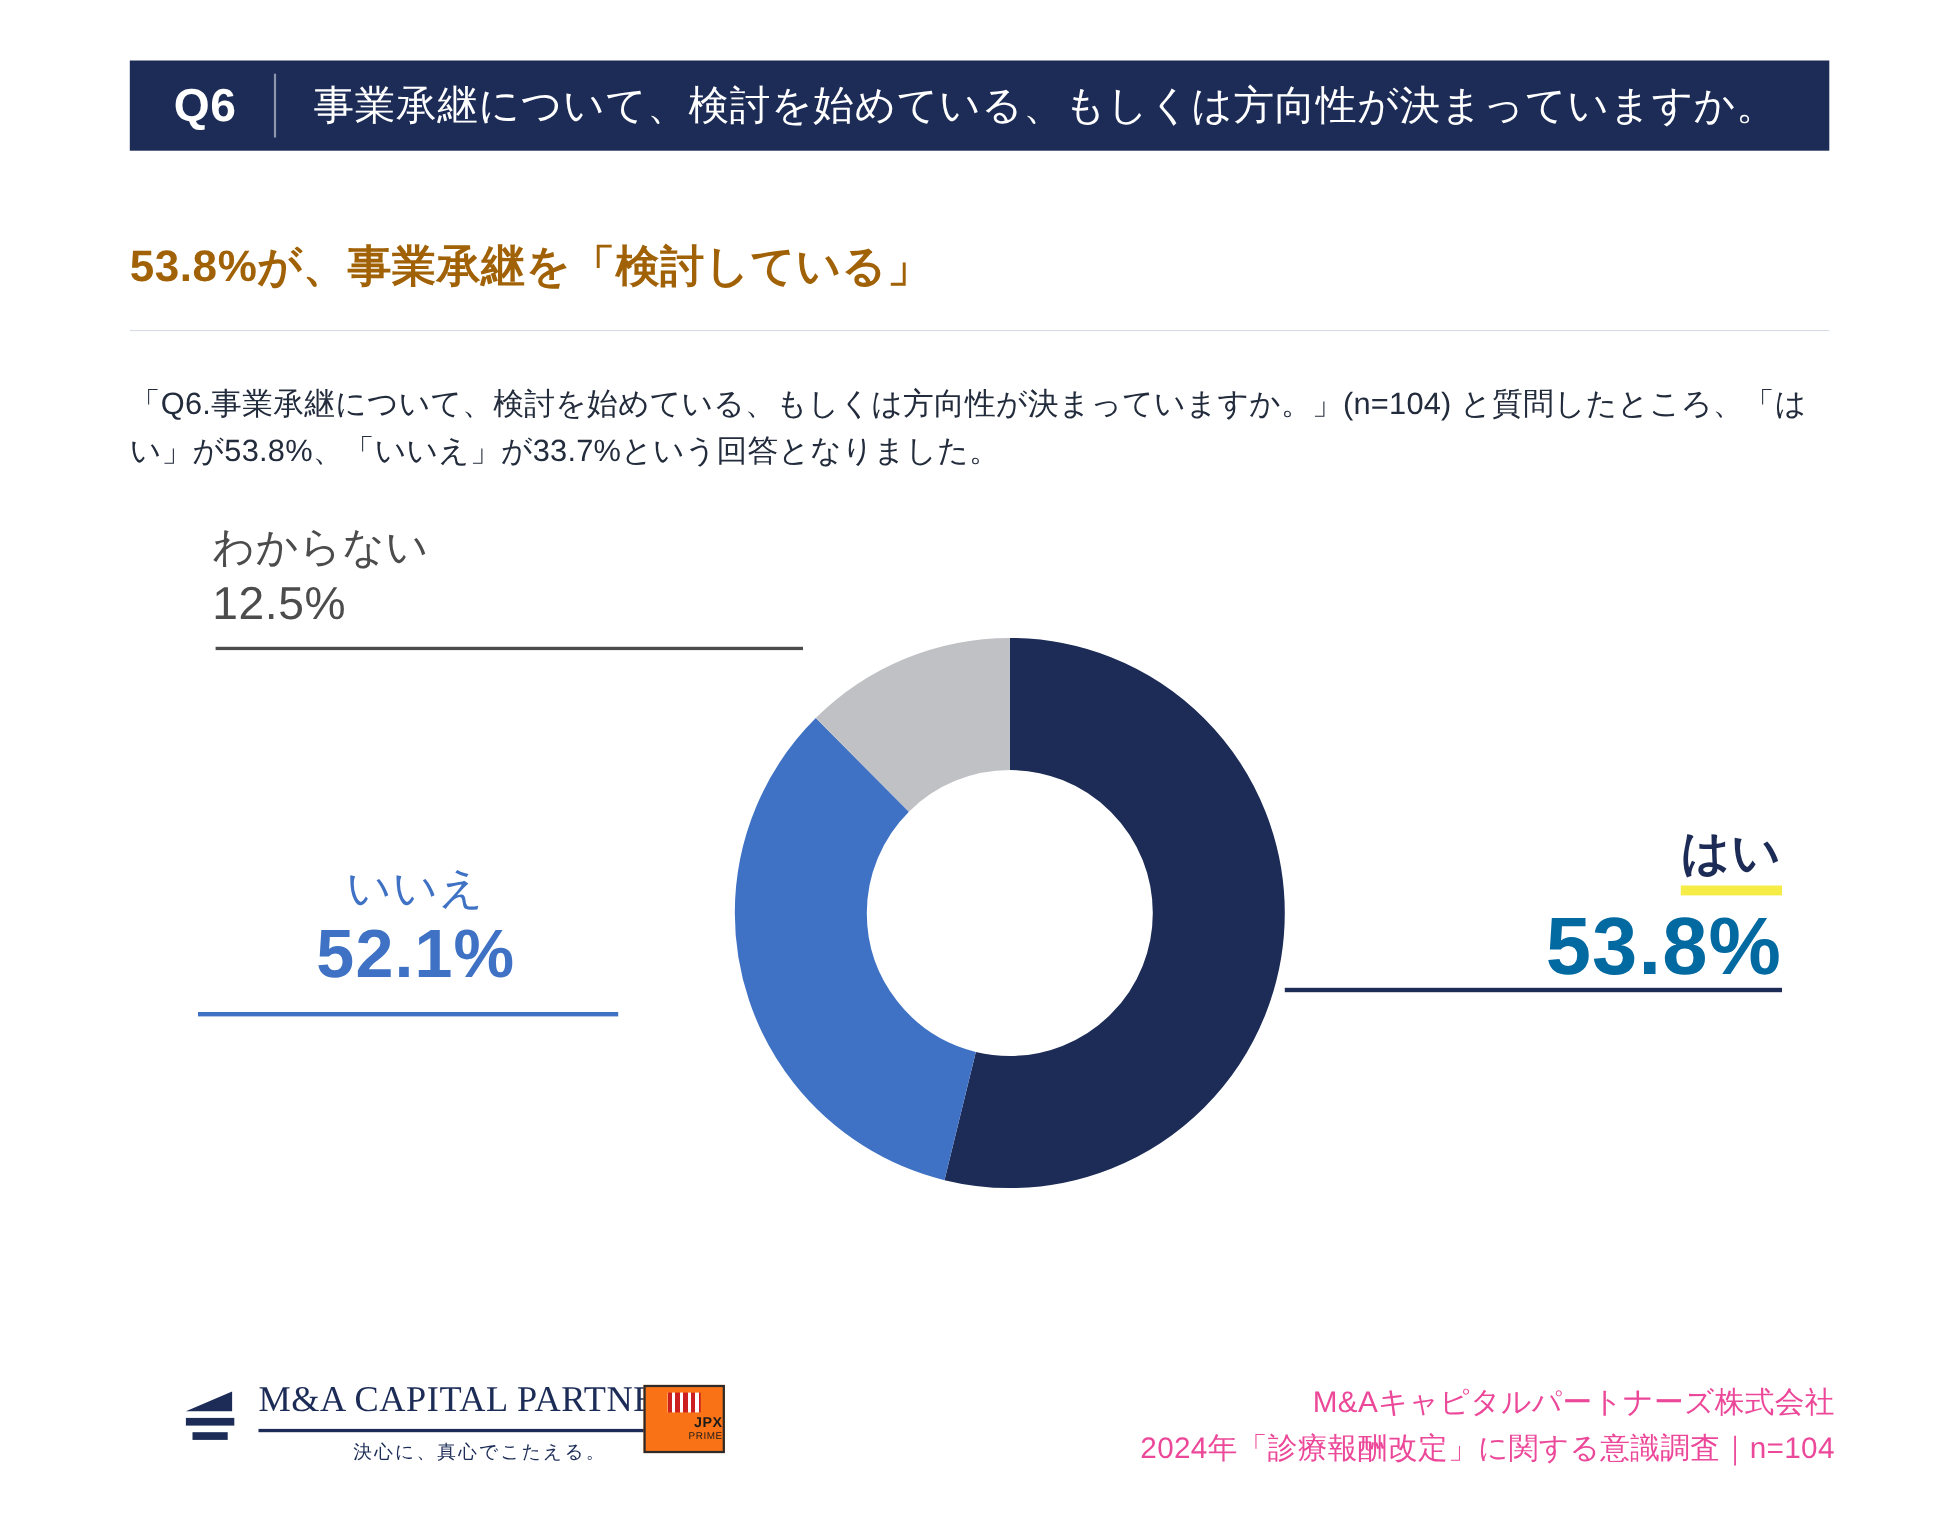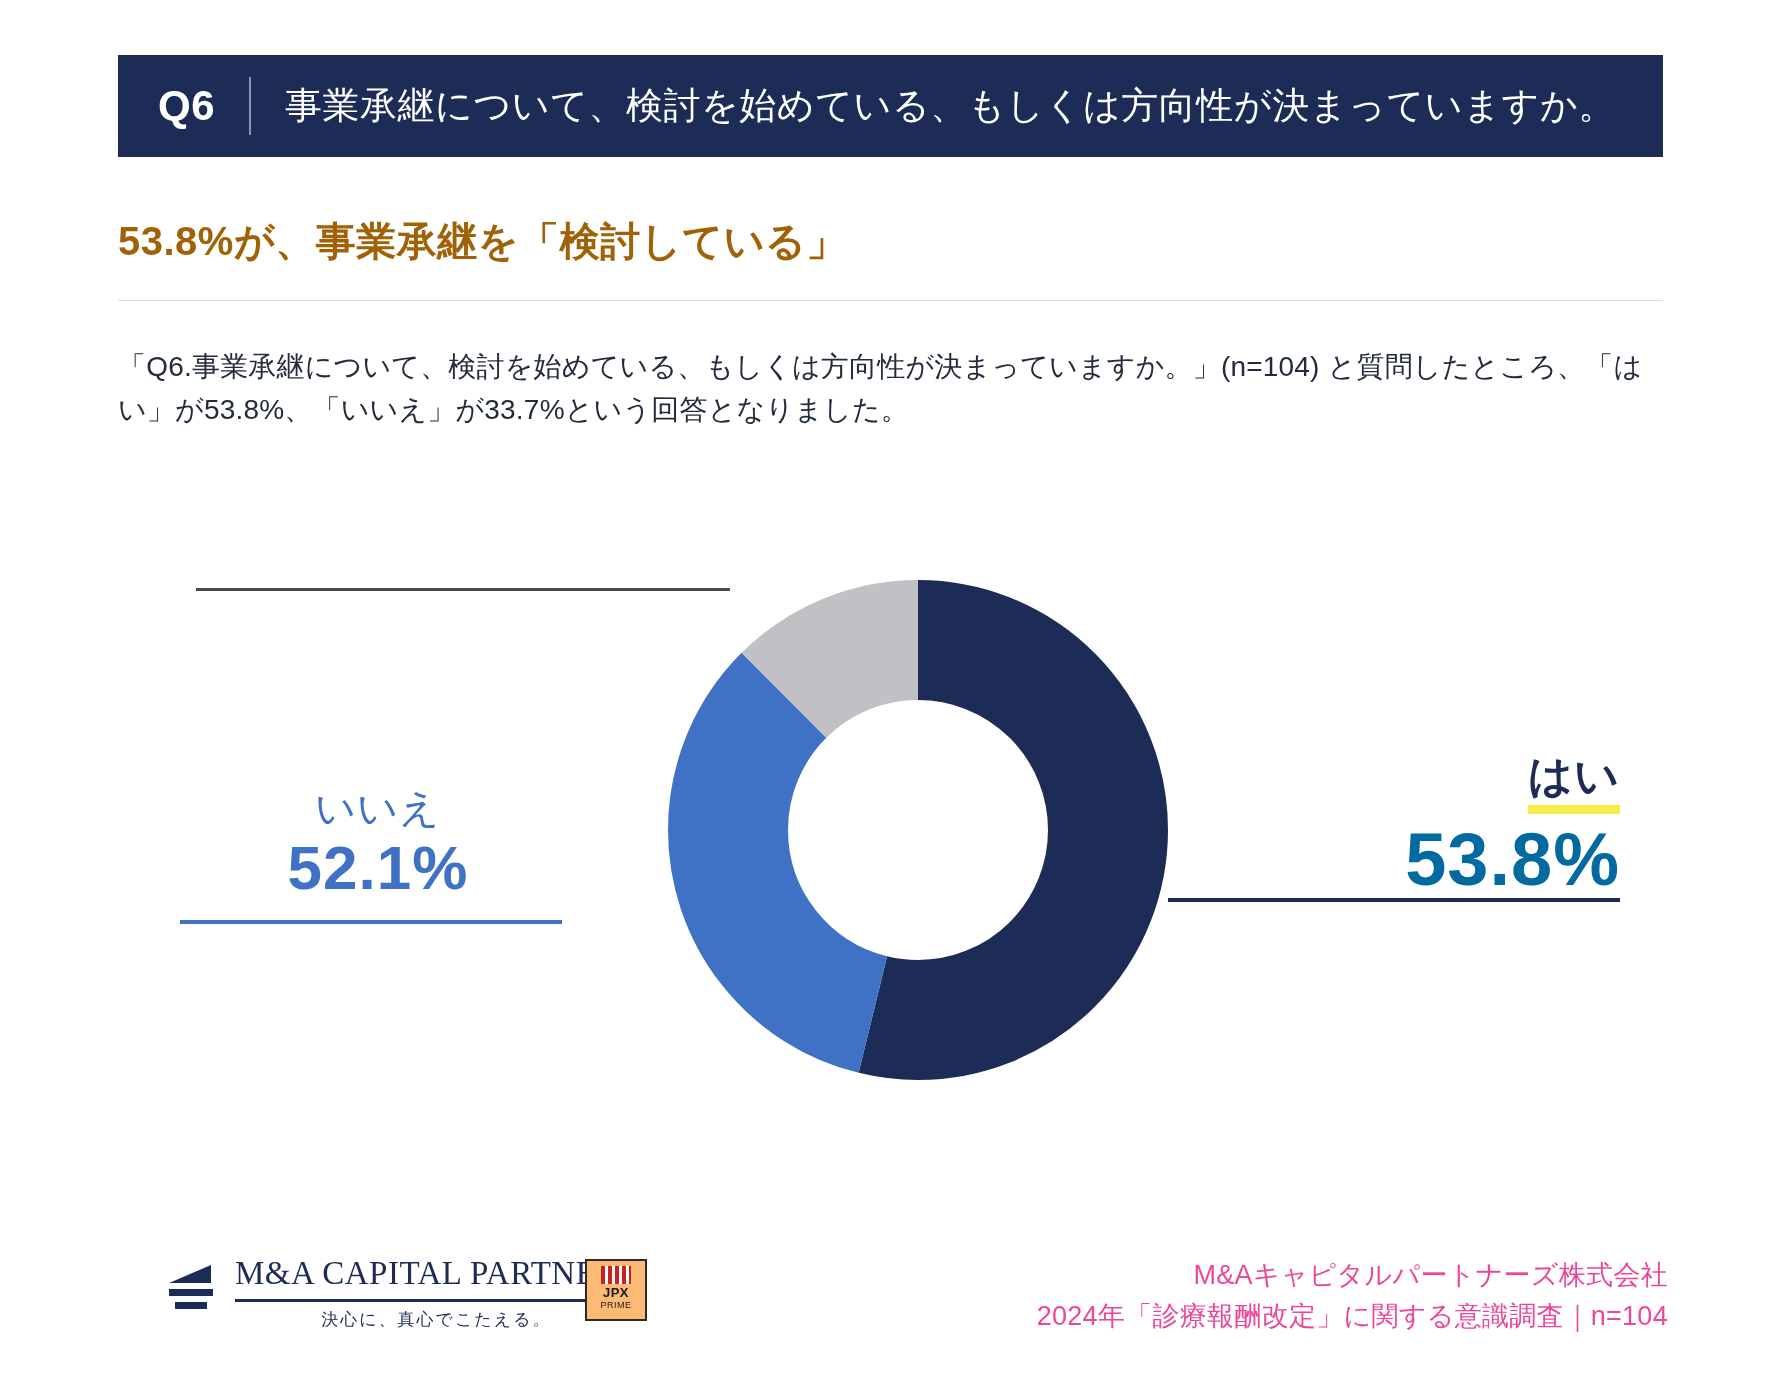--- a/index.html
+++ b/index.html
@@ -15,21 +15,21 @@
     color: #1b2b50;
     overflow: hidden;
   }
 
   
   #header-band {
     position: absolute;
     left: 118px;
     top: 55px;
     width: 1545px;
-    height: 102px;
+    height: 82px;
     background: #1c2c56;
     display: flex;
     align-items: center;
     box-sizing: border-box;
     padding-left: 40px;
   }
   #q-number {
     color: #ffffff;
     font-size: 42px;
     font-weight: bold;
@@ -230,26 +230,26 @@
     font-size: 17px;
     color: #1c2c56;
     letter-spacing: 2px;
     white-space: nowrap;
   }
 
   #jpx-badge {
     position: absolute;
     left: 585px;
     top: 14px;
-    width: 62px;
+    width: 74px;
     height: 62px;
     border: 2px solid #2b2b2b;
     box-sizing: border-box;
-    text-align: center;
-    background: #fdba74;
+    text-align: right;
+    background: #f97316;
   }
   #jpx-bars {
     margin: 5px auto 2px auto;
     width: 30px;
     height: 18px;
     background:
       repeating-linear-gradient(90deg, #cc2020 0 4px, #ffffff 4px 7px);
   }
   #jpx-title {
     font-size: 13px;
@@ -283,20 +283,24 @@
   <div id="q-divider"></div>
   <div id="q-title">事業承継について、検討を始めている、もしくは方向性が決まっていますか。</div>
 </div>
 
 <div id="lead-headline">53.8%が、事業承継を「検討している」</div>
 <div id="hr-rule"></div>
 <div id="body-paragraph">「Q6.事業承継について、検討を始めている、もしくは方向性が決まっていますか。」(n=104) と質問したところ、「はい」が53.8%、「いいえ」が33.7%という回答となりました。</div>
 
 <div id="chart-area">
 
+  <div id="callout-unknown">
+    <div class="cl-label">わからない</div>
+    <div class="cl-value">12.5%</div>
+  </div>
   <div id="unknown-leader"></div>
 
   <div id="callout-no">
     <div class="cl-label">いいえ</div>
     <div class="cl-value">52.1%</div>
   </div>
   <div id="no-leader"></div>
 
   <div id="callout-yes">
     <div class="cl-label">はい</div>

